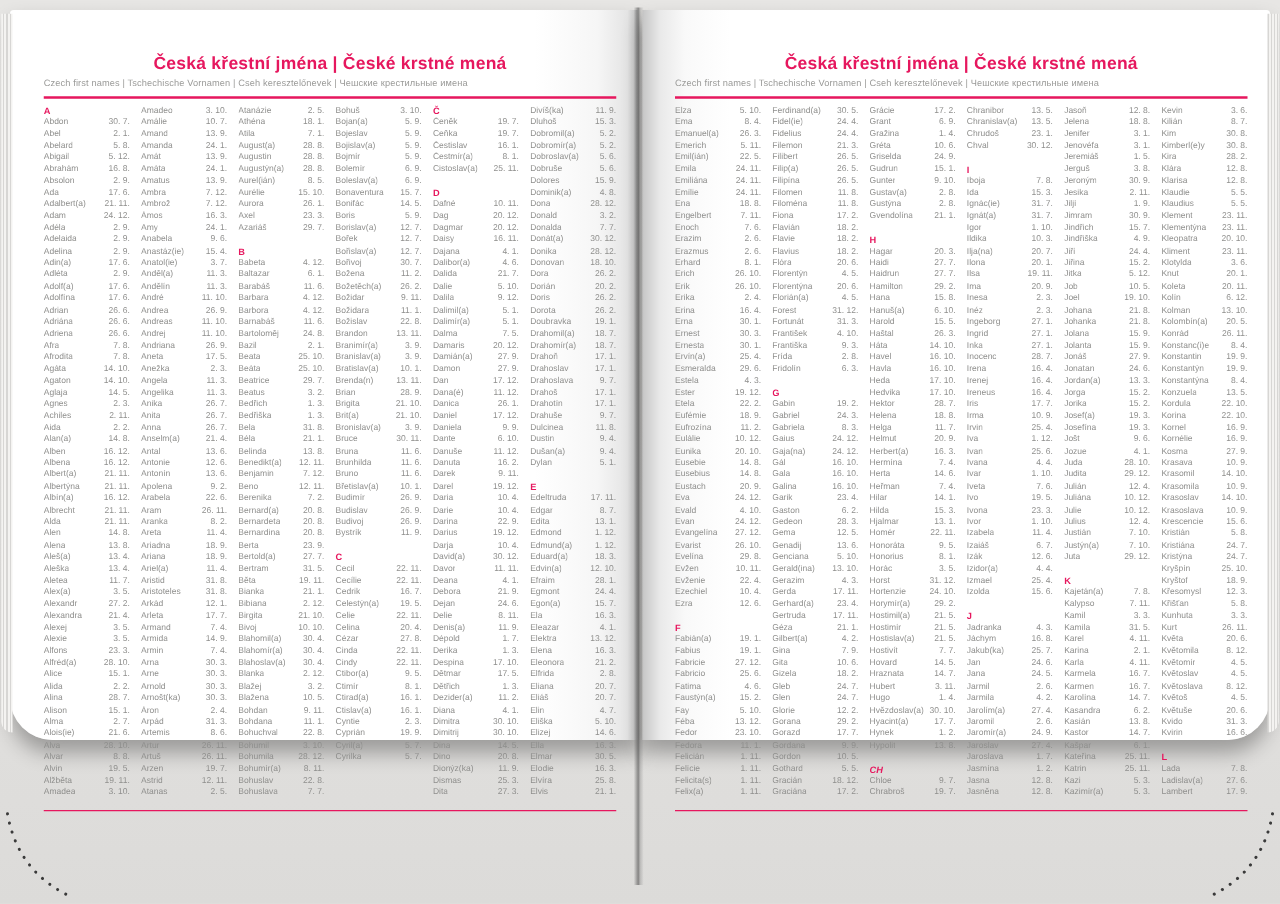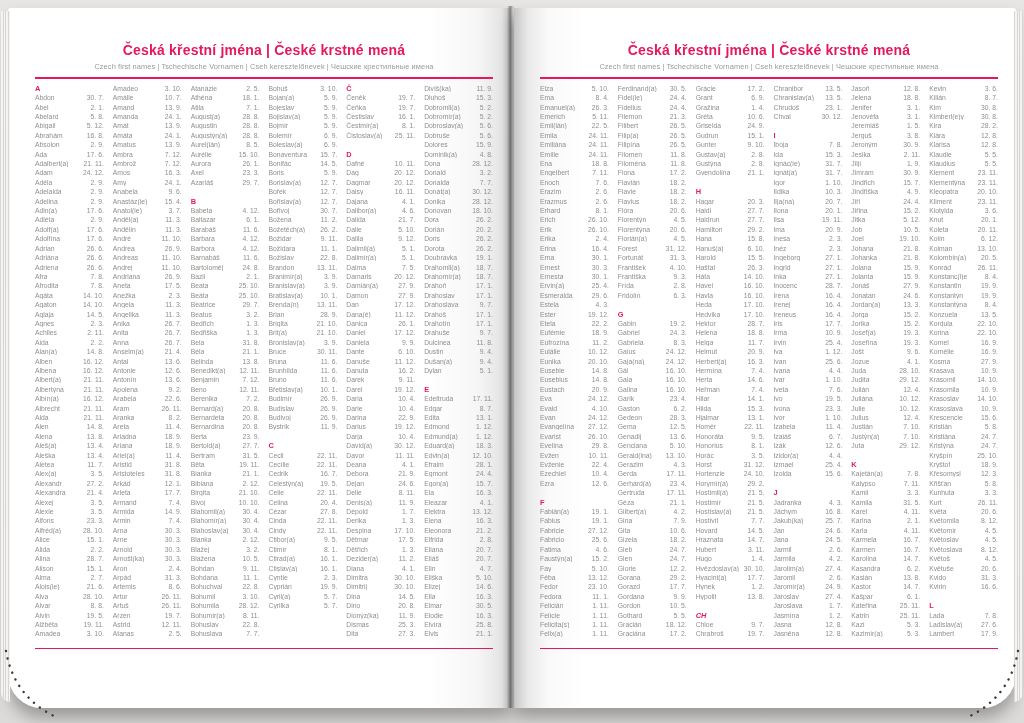--- a/index.html
+++ b/index.html
@@ -1,32 +1,32 @@
 <!DOCTYPE html>
 <html><head>
 <meta charset="utf-8">
 <style>
   html,body{margin:0;padding:0;}
   body{font-family:"Liberation Sans", sans-serif; background:#e3e2e0;}
   .book{position:relative;width:1024px;height:723px;background:linear-gradient(180deg,#e7e6e4 0,#e3e2e0 60%,#dcdbd9 100%);overflow:hidden;}
 
   
-  .page{position:absolute;top:8px;height:700px;width:502px;}
+  .page{position:absolute;top:8px;height:584px;width:502px;}
   .page-left{left:8px;background:linear-gradient(90deg,#ffffff 0,#ffffff 420px,#f6f6f6 470px,#e4e4e4 494px,#bfbfbf 502px);border-radius:3px 0 0 34px;box-shadow:0 10px 16px rgba(0,0,0,.30);}
   .page-right{left:514px;background:linear-gradient(90deg,#c6c6c6 0,#e9e9e9 14px,#f9f9f9 34px,#ffffff 70px);border-radius:0 3px 34px 0;box-shadow:0 10px 16px rgba(0,0,0,.30);}
   
   .page-left::before{content:'';position:absolute;left:-7px;top:3px;bottom:6px;width:9px;border-radius:0 0 0 26px;background:repeating-linear-gradient(90deg,#f4f3f1 0 1.6px,#d7d6d4 1.6px 2.6px);}
   .page-right::before{content:'';position:absolute;right:-7px;top:3px;bottom:6px;width:9px;border-radius:0 0 26px 0;background:repeating-linear-gradient(90deg,#d7d6d4 0 1px,#f4f3f1 1px 2.6px);}
   .spine{position:absolute;left:507px;top:6px;width:8px;height:702px;background:linear-gradient(90deg,rgba(0,0,0,0) 0,rgba(60,60,60,.55) 45%,rgba(90,90,90,.25) 65%,rgba(0,0,0,0) 100%);z-index:5;}
 
   
   .content{position:absolute;top:34px;left:27px;width:458px;}
   .page-right .content{left:26px;}
   .title{text-align:center;font-size:14px;font-weight:700;letter-spacing:.2px;}
-  .subtitle{text-align:center;font-size:7.4px;color:#9a9a98;margin-top:4px;letter-spacing:.1px;}
+  .subtitle{text-align:left;font-size:7.4px;color:#9a9a98;margin-top:4px;letter-spacing:.1px;}
   .rule{height:1.6px;margin-top:6px;}
   .rule.bottom{margin-top:9px;}
   .cols{display:flex;gap:9px;margin-top:5px;}
   .col{flex:1;min-width:0;}
   .row{height:9.42px;display:flex;justify-content:space-between;align-items:center;font-size:6.8px;color:#8f8f8d;overflow:hidden;}
   .row.letter{font-weight:700;font-size:7.4px;justify-content:flex-start;}
   .nm{white-space:nowrap;overflow:hidden;}
   .dt{white-space:nowrap;padding-left:2px;}
 
   

